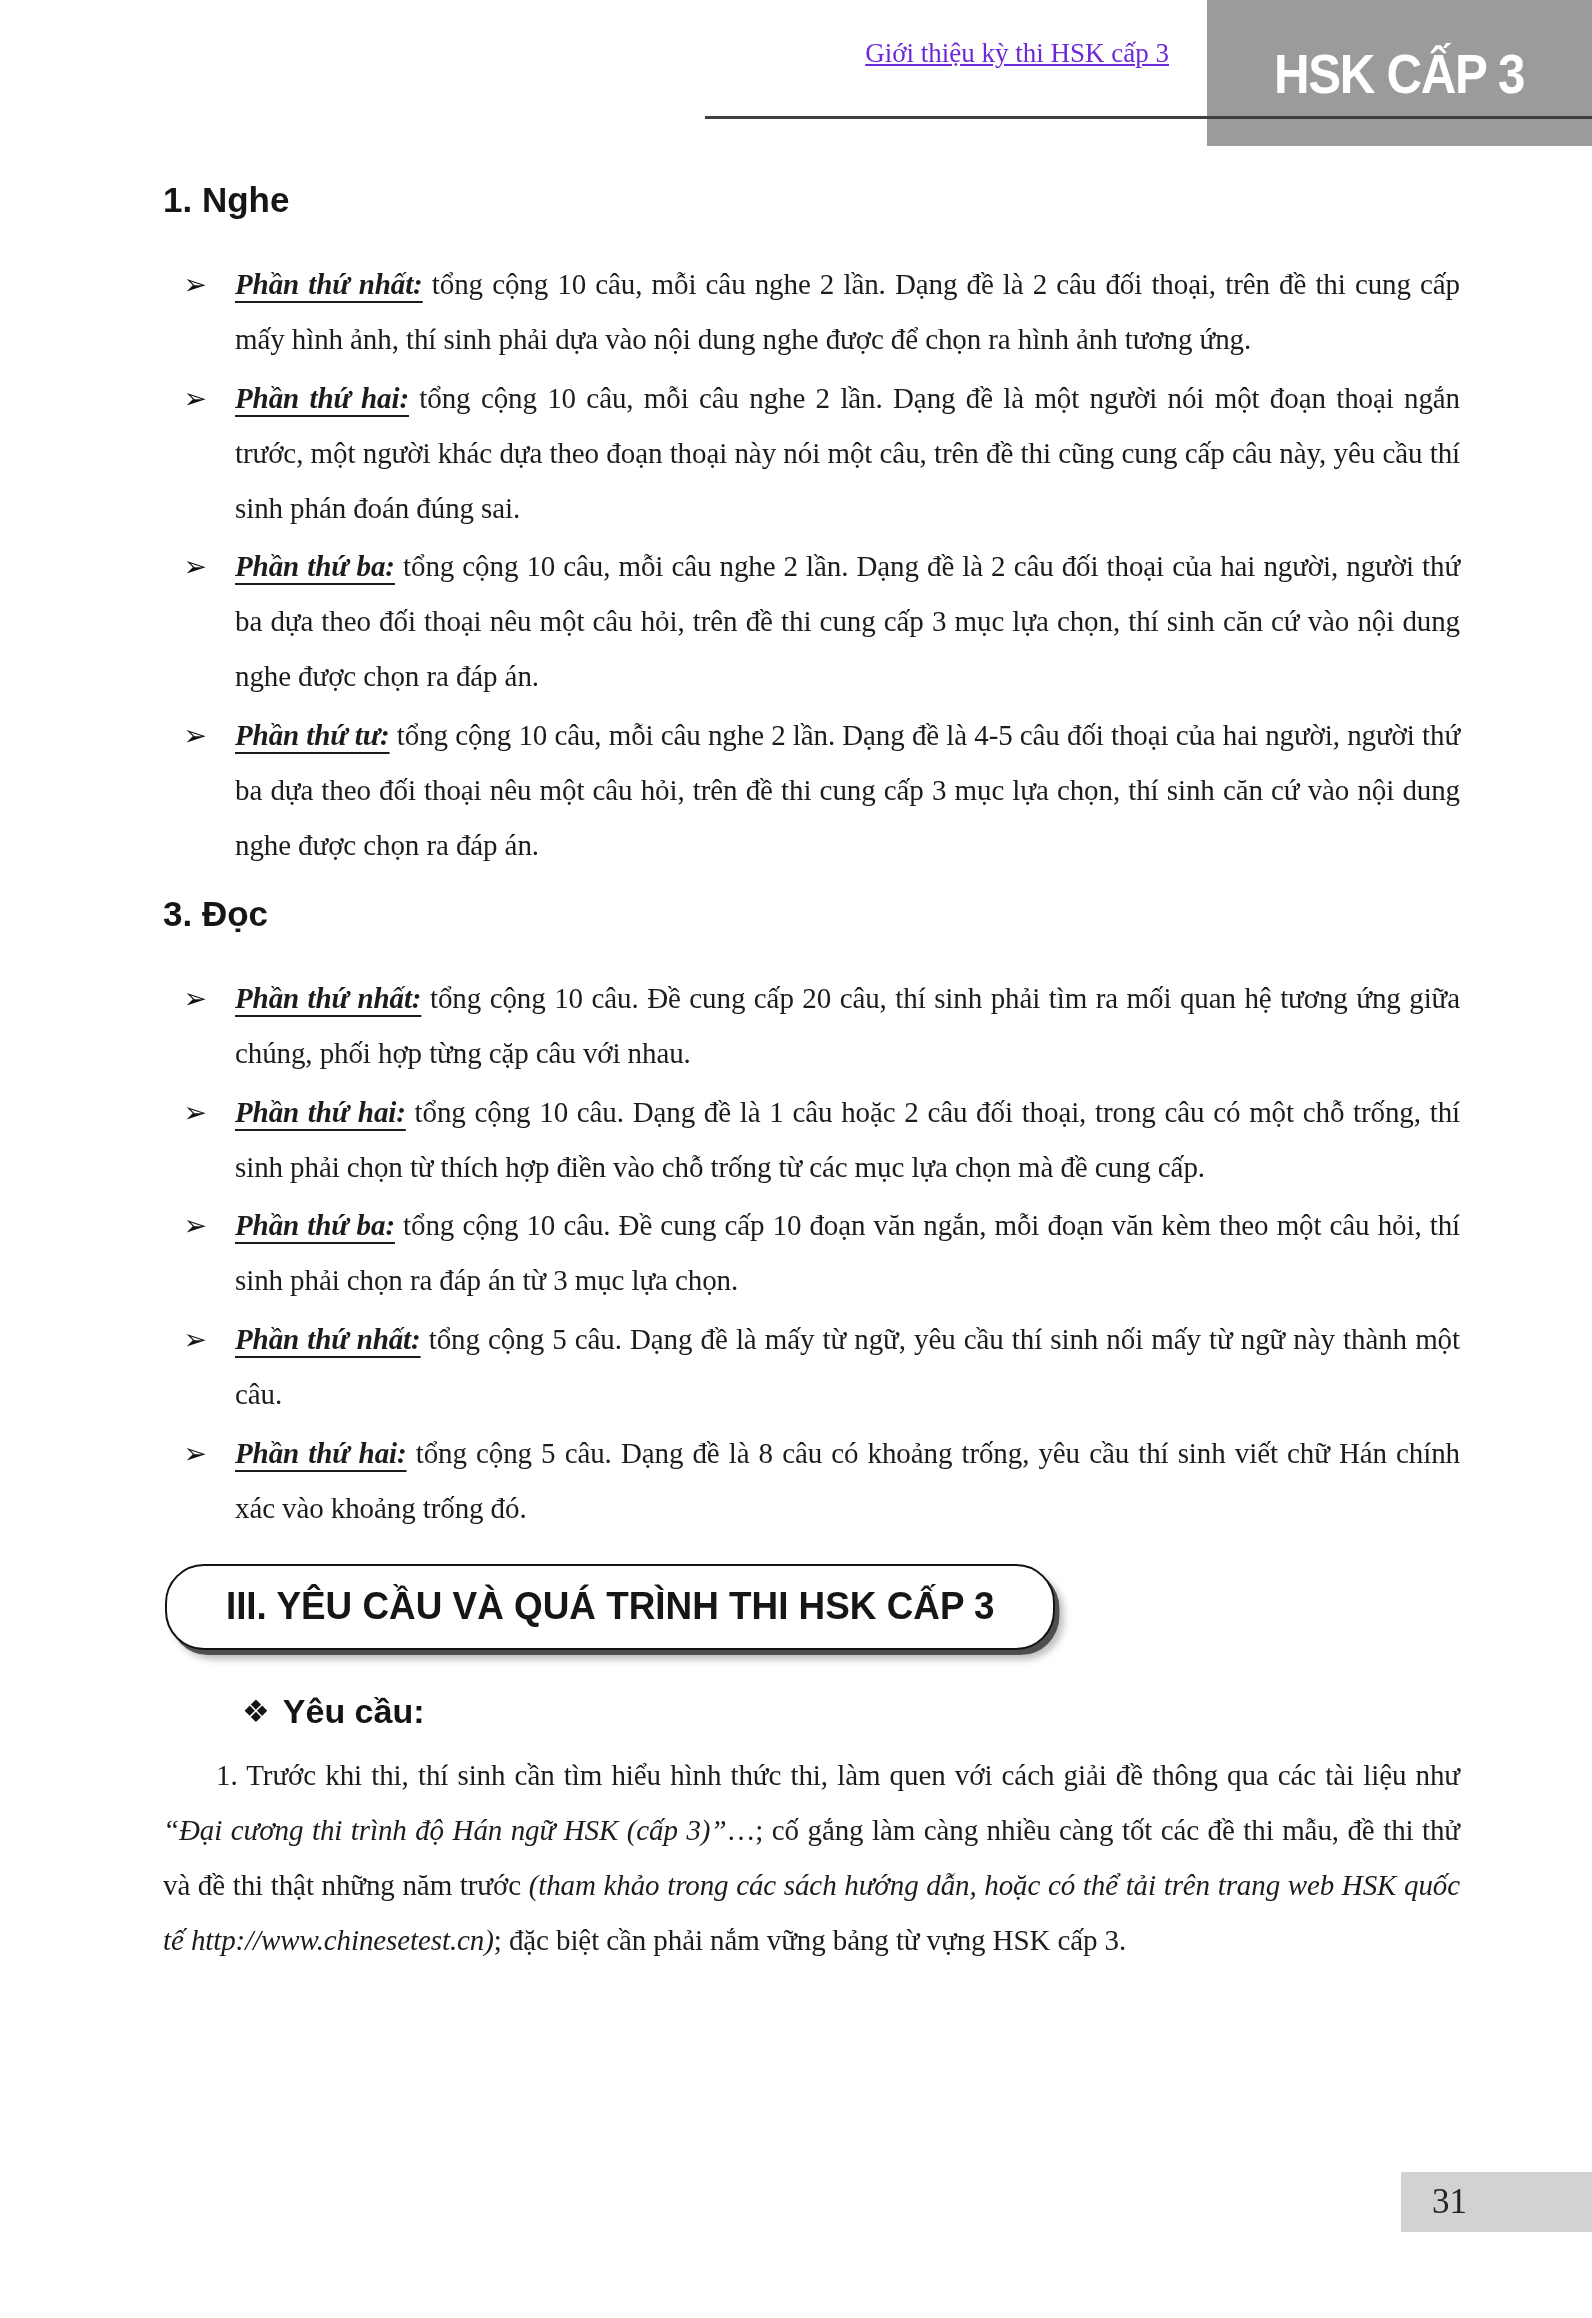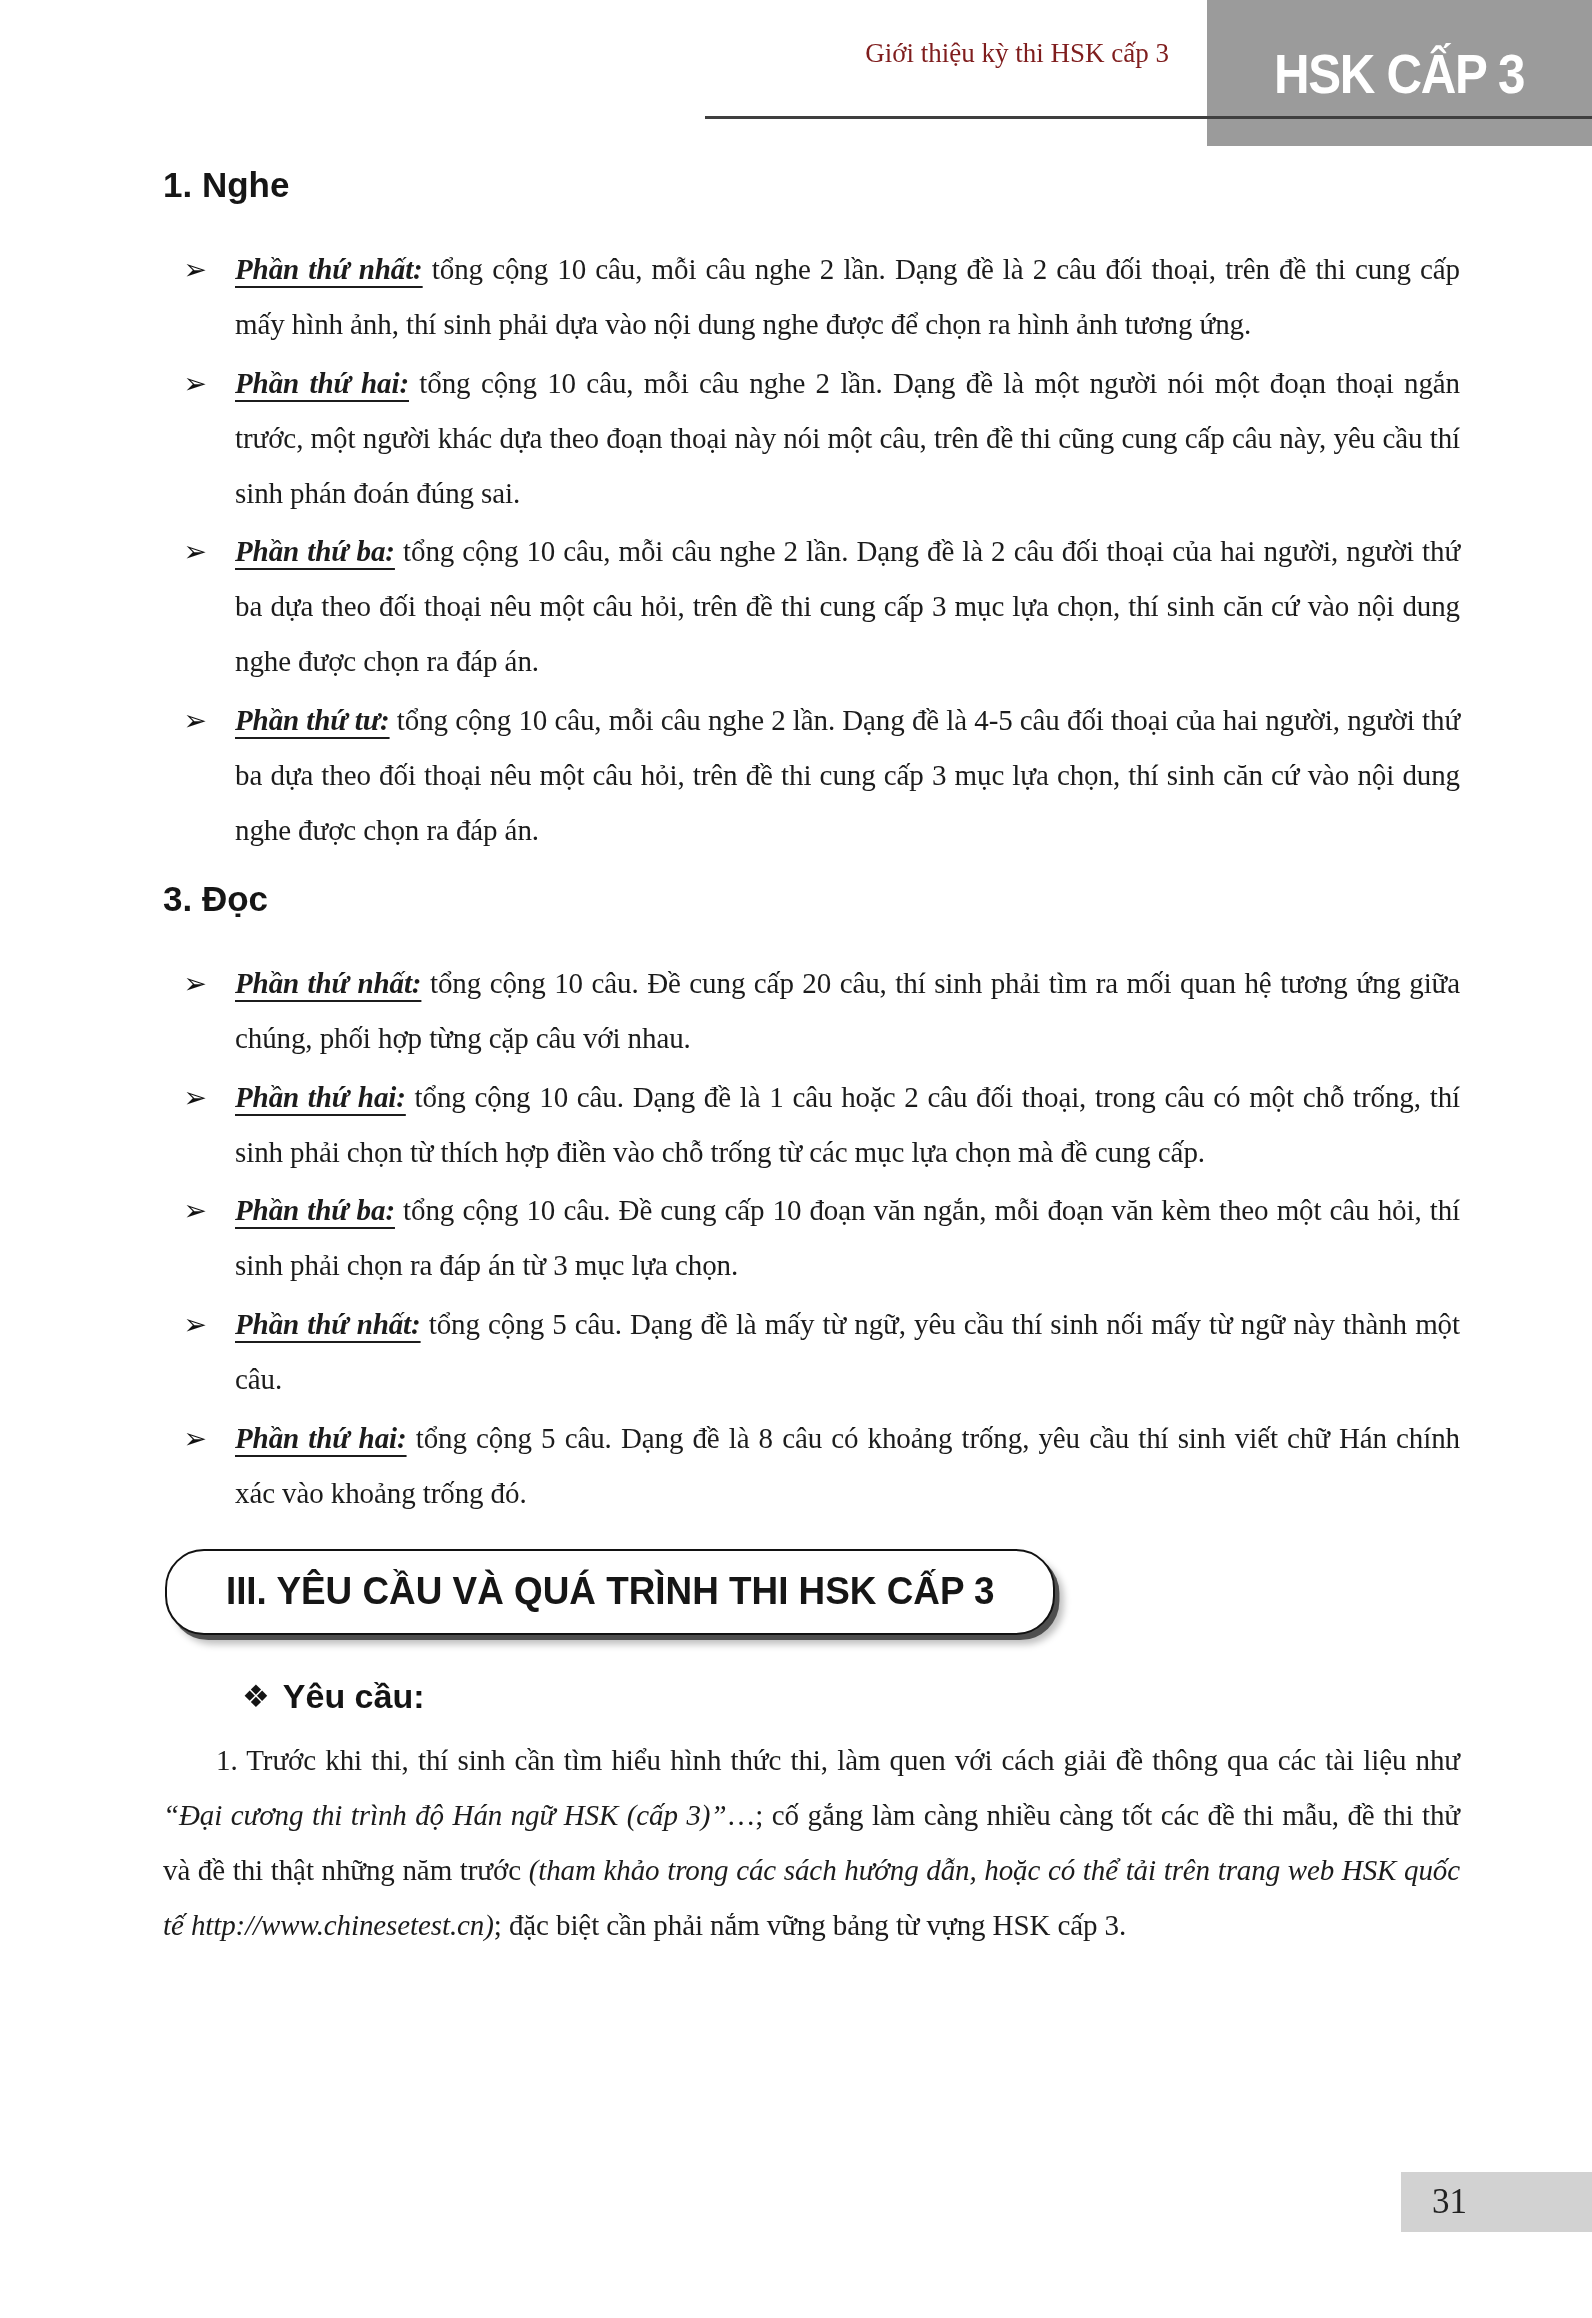--- a/index.html
+++ b/index.html
@@ -23,37 +23,37 @@
   }
   .hdr-badge span {
     color:#ffffff;
     font-family:"Liberation Sans","DejaVu Sans",sans-serif;
     font-weight:bold; font-size:56px; letter-spacing:-1.5px;
     transform:scaleX(0.88); white-space:nowrap;
   }
   .hdr-title {
     position:absolute; top:0; right:423px; height:107px;
     display:flex; align-items:center;
-    color:#7f1d1d; font-size:27px; white-space:nowrap;
+    color:#6d28d9; font-size:27px; white-space:nowrap;text-decoration:underline;
   }
   .hdr-rule {
     position:absolute; top:116px; left:705px; right:0; height:2.9px;
     background:#3f3f3f;
   }
 
   
   .content { position:relative; padding:165px 132px 0 163px; }
 
   .sec-h {
     font-family:"Liberation Sans","DejaVu Sans",sans-serif;
     font-weight:bold; font-size:35px; line-height:38px;
     color:#161616;
     margin:22px 0 38px 0;
   }
-  .sec-h:first-child { margin-top:1px; }
+  .sec-h:first-child { margin-top:16px; }
 
   .bullet {
     position:relative;
     padding-left:72px;
     font-size:29px; line-height:55px;
     text-align:justify;
     margin-bottom:3.7px;
     letter-spacing:-0.1px;
   }
   .bullet .arrow {

